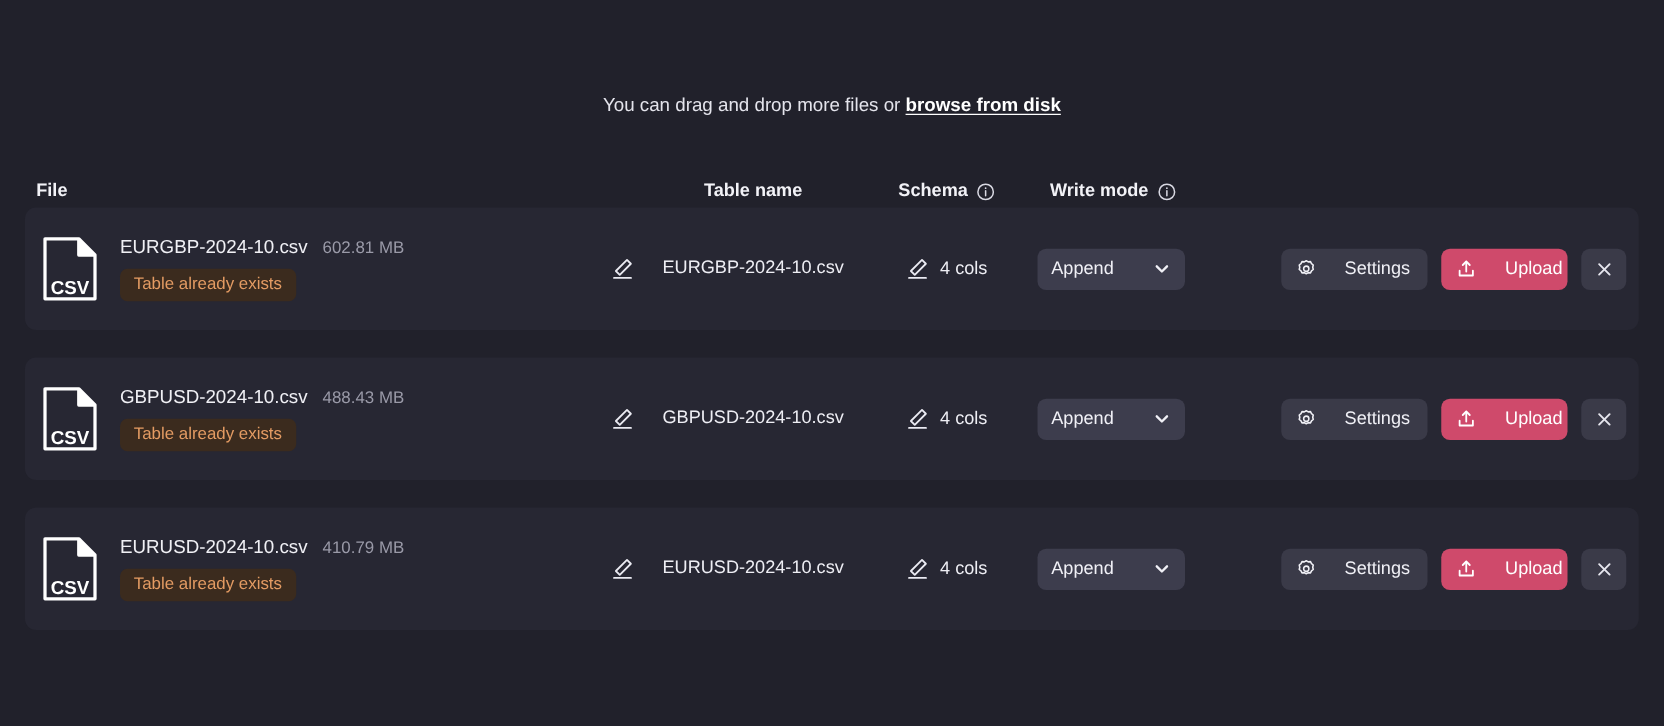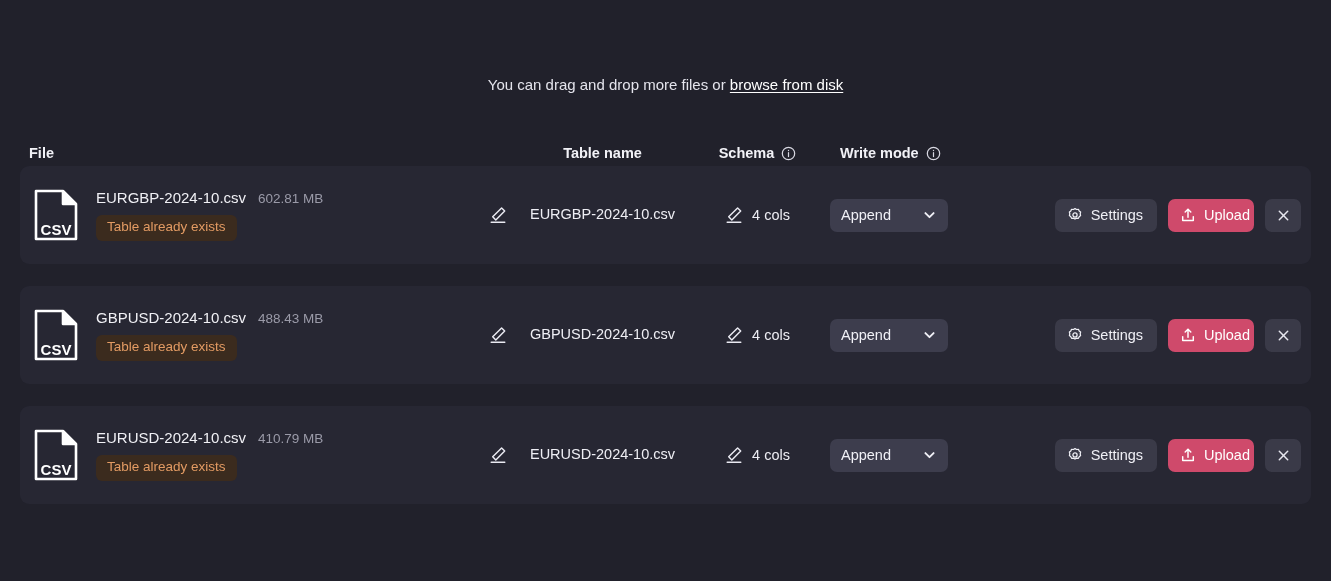--- a/index.html
+++ b/index.html
@@ -35,20 +35,21 @@
   .subtitle {
     margin-top: 26px;
     font-size: 15px;
     color: #e4e4ec;
   }
   .subtitle .browse-link {
     color: #ffffff;
     text-decoration: underline;
     text-underline-offset: 2px;
     cursor: pointer;
+    font-weight: bold;
   }
 
   
   .col-head {
     display: flex;
     align-items: flex-end;
     margin-top: 38px;
     padding: 0 20px;
     height: 30px;
     font-size: 14.5px;
@@ -139,21 +140,21 @@
     transform: translateY(-50%);
     width: 13px; height: 13px;
     display: block;
   }
 
   
   .btn {
     border: none; cursor: pointer;
     border-radius: 7px;
     display: inline-flex; align-items: center; justify-content: center;
-    gap: 8px;
+    gap: 23px;
     font-family: "Liberation Sans", sans-serif;
     font-size: 14.5px;
     height: 33px;
   }
   .btn-settings { background: #3a3a48; color: #f0f0f6; padding: 0 14px 0 12px; }
   .btn-upload   { background: #cf4a6b; color: #ffffff; padding: 0 4px 0 12px; }
   .btn-close    { background: #3a3a48; color: #e6e6ee; width: 36px; padding: 0; }
 
   .btn svg { display: block; }
 </style>

